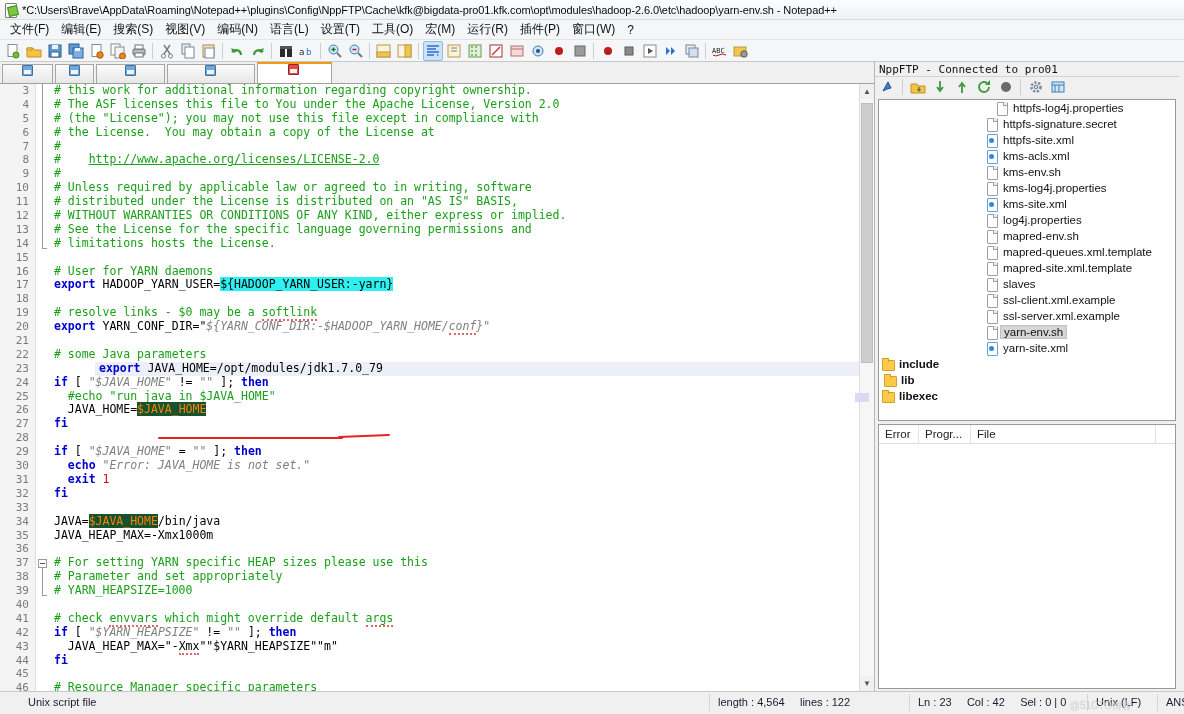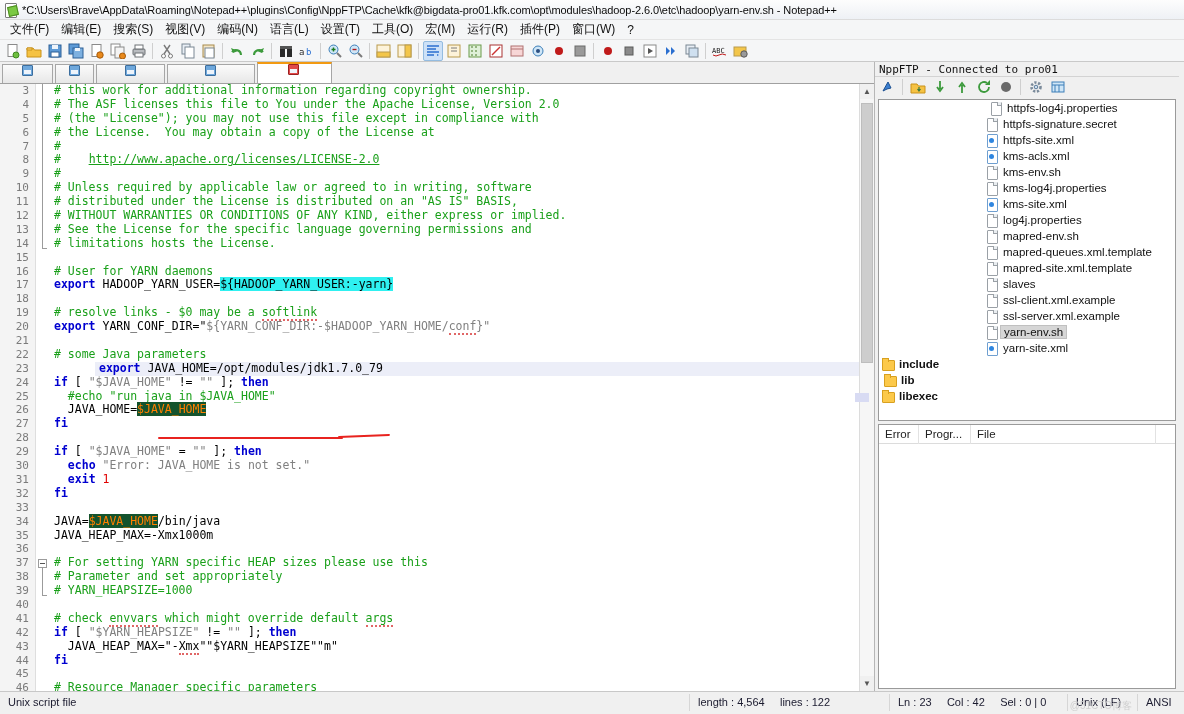--- a/index.html
+++ b/index.html
@@ -109,21 +109,21 @@
   }
   .foldcol { width: 14px; min-width: 14px; background: #fff; position: relative; }
   .codelines { flex: 1 1 auto; position: relative;
                font-family: "DejaVu Sans Mono", monospace; font-size: 11.5px; }
   .ln { height: 13.9px; line-height: 13.9px; white-space: pre; }
   .gutter .ln { padding-right: 2px; }
   .codelines .ln { padding-left: 4px; }
   .codelines .ln.current { background: #eceef8; margin-left: 45px; }
   .cmt { color: #1aa01a; }
   .kw  { color: #0000d0; font-weight: bold; }
-  .str { color: #808080; }
+  .str { color: #808080; font-style: italic; }
   .var { color: #ff7f00; background: #14532d; }
   .num { color: #e00000; }
   .plain { color: #000; }
   .url { color: #1aa01a; text-decoration: underline; }
   .sel-hi { background: #2ff0f0; }
   .spell { border-bottom: 2px dotted #e06666; }
   .foldmark {
     position: absolute; left: 2px; width: 9px; height: 9px;
     border: 1px solid #9b9b9b; background: #fff;
   }
@@ -198,21 +198,21 @@
   .log-head { height: 19px; display: flex; align-items: center;
               border-bottom: 1px solid #dcdcdc; background: #fff; }
   .log-head .col { font-size: 11.5px; color: #222; padding: 0 6px; height: 19px;
                    line-height: 19px; border-right: 1px solid #e2e2e2; }
   .log-body { flex: 1 1 auto; background: #fff; }
 
   
   .statusbar {
     height: 24px; min-height: 17px; background: #f0f0f0;
     border-top: 1px solid #c8c8c8; display: flex; align-items: center;
-    font-size: 11px; color: #1b1b2f; position: relative;
+    font-size: 11px; color: #1b1b2f; position: relative; padding-left: 20px;
   }
   .statusbar .cell { height: 17px; line-height: 17px; padding: 0 8px;
                      border-right: 1px solid #d6d6d6; white-space: nowrap; }
   .statusbar .cell.w1 { width: 690px; min-width: 690px; }
   .statusbar .cell.w2 { width: 200px; min-width: 200px; }
   .statusbar .cell.w3 { width: 178px; min-width: 178px; }
   .statusbar .cell.w4 { width: 70px; min-width: 70px; }
   .statusbar .cell.w5 { border-right: none; flex: 1 1 auto; }
   .wm { position: absolute; right: 52px; bottom: 1px; font-size: 10px; color: #cfcfcf; }
 </style>
@@ -648,21 +648,21 @@
           </div>
           <div class="tbtn">
             <svg class="ic" viewBox="0 0 16 16" width="16" height="16">
               <rect x="2" y="3" width="12" height="10" fill="#cfe6f7" stroke="#3d7fb8"></rect>
               <path d="M2 6h12M5 6v7M9 6v7" stroke="#3d7fb8"></path>
             </svg>
           </div>
         </div>
 
       <div class="ftp-panel" id="ftp-panel">
-          <div class="ftp-row" style="padding-left: 86px; margin-left: 24px;">
+          <div class="ftp-row" style="padding-left: 116px;">
             <span class="f-ico file"></span>
             <span class="nm">httpfs-log4j.properties</span>
           </div>
           <div class="ftp-row" style="padding-left: 106px;">
             <span class="f-ico file"></span>
             <span class="nm">httpfs-signature.secret</span>
           </div>
           <div class="ftp-row" style="padding-left: 106px;">
             <span class="f-ico xml"></span>
             <span class="nm">httpfs-site.xml</span>

